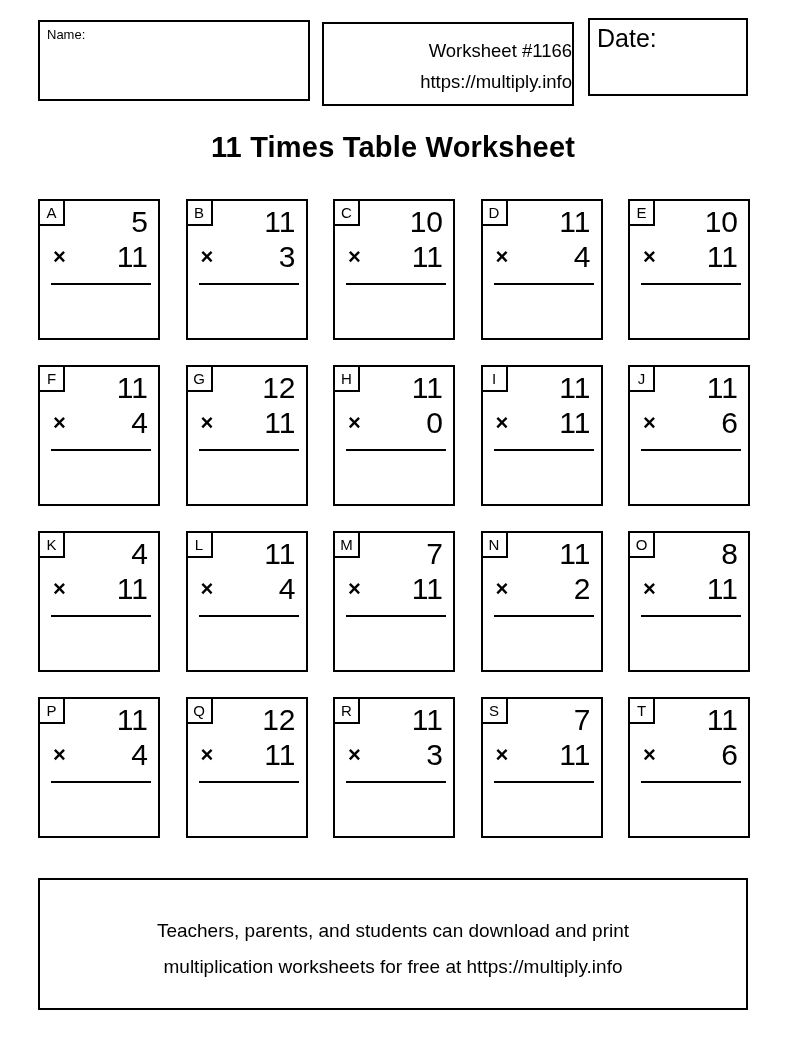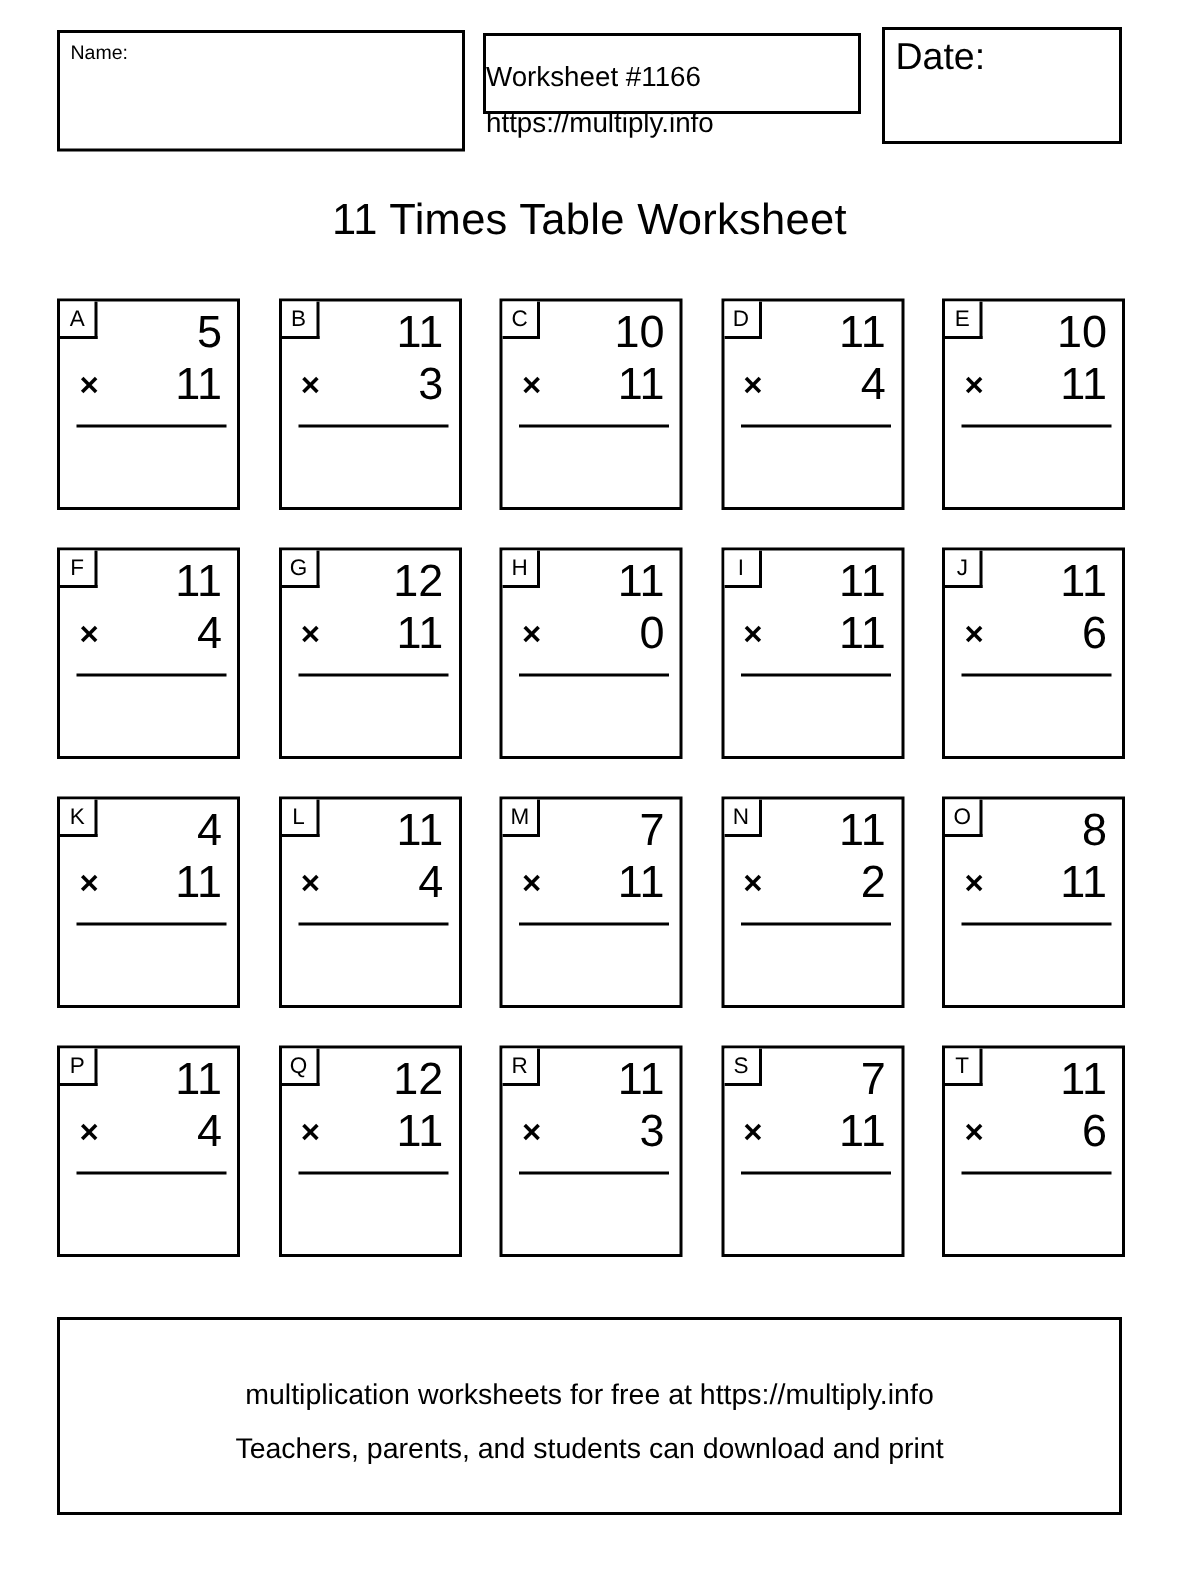--- a/index.html
+++ b/index.html
@@ -19,42 +19,42 @@
   
   .name-box {
     position: absolute; left: 38px; top: 20px;
     width: 272px; height: 81px;
     border: 2px solid #000;
     padding: 5px 0 0 7px;
     font-size: 13px;
   }
   .ws-box {
     position: absolute; left: 322px; top: 22px;
-    width: 252px; height: 54px;
+    width: 252px; height: 84px;
     border: 2px solid #000;
-    text-align: left;
+    text-align: right;
     font-size: 18.5px;
     padding-top: 11px;
     line-height: 31px;
   }
   .date-box {
     position: absolute; left: 588px; top: 18px;
     width: 160px; height: 78px;
     border: 2px solid #000;
     padding: 4px 0 0 7px;
     font-size: 25px;
   }
 
   
   .page-title {
     position: absolute; left: 0; top: 131px;
     width: 100%;
     text-align: center;
     font-size: 29px;
-    font-weight: 400;
+    font-weight: 700;
     letter-spacing: 0.2px;
   }
 
   
   .problems-grid {
     position: absolute; left: 38px; top: 199px;
     width: 712px;
     display: grid;
     grid-template-columns: repeat(5, 122px);
     justify-content: space-between;
@@ -390,17 +390,17 @@
     <div class="second-row">
       <span class="multiply-sign">×</span>
       <span>6</span>
     </div>
     <div class="answer-line"></div>
     <div class="answer-space"></div>
   </div>
 </div>
 
   <div class="footer-box">
+    <div>Teachers, parents, and students can download and print</div>
     <div>multiplication worksheets for free at https://multiply.info</div>
-    <div>Teachers, parents, and students can download and print</div>
   </div>
 
 </div>
 
 </body></html>

